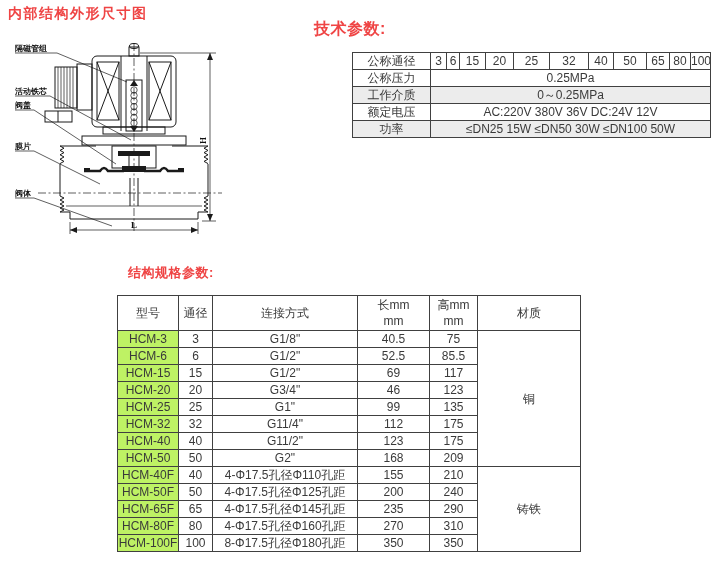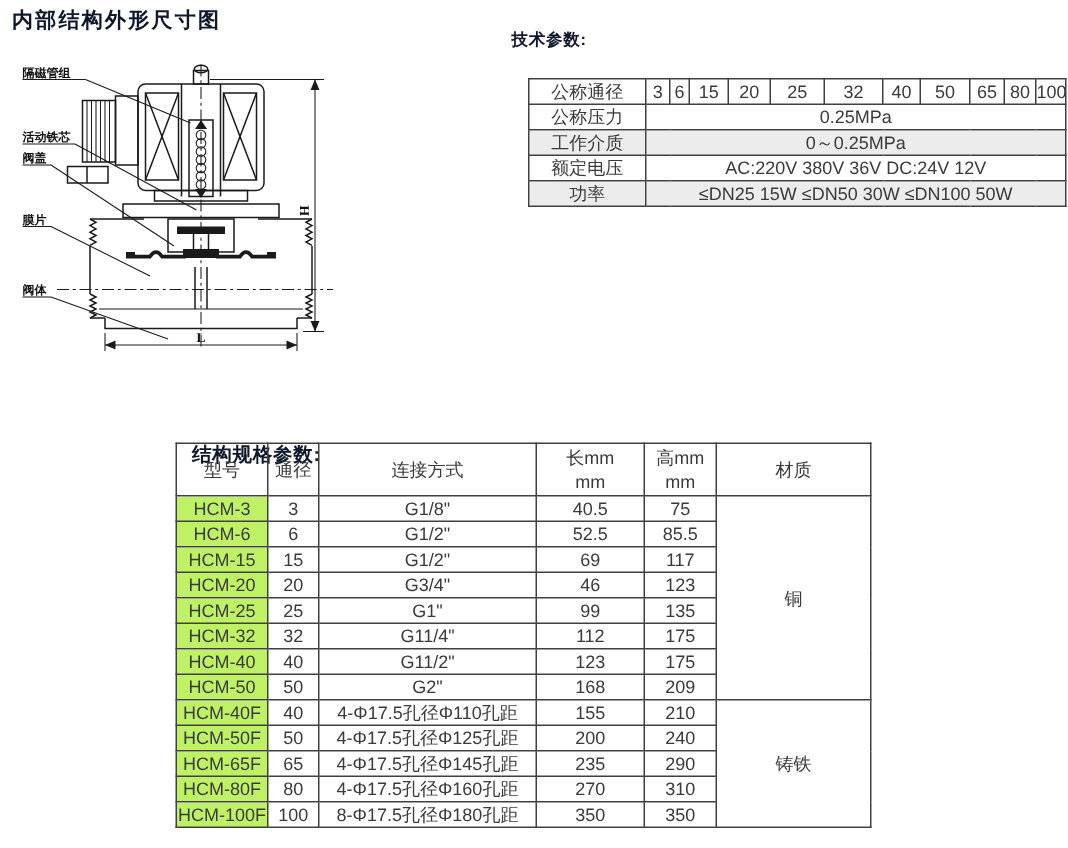--- a/index.html
+++ b/index.html
@@ -2,24 +2,24 @@
 <html><head>
 <meta charset="utf-8">
 <style>
   html,body { margin:0; padding:0; }
   body {
     width:712px; height:565px; position:relative; background:#ffffff;
     font-family:"Liberation Sans","DejaVu Sans",sans-serif;
     color:#3a3a3a; overflow:hidden;
   }
   .abs { position:absolute; }
-  .heading { font-weight:bold; color:#0f172a; white-space:nowrap; }
+  .heading { font-weight:bold; color:#ef4444; white-space:nowrap; }
   #page-title   { left:8px;  top:5px;  font-size:14px; letter-spacing:1.5px; }
-  #tech-title   { left:341px; top:19px; font-size:11px; letter-spacing:0.5px; }
-  #spec-title   { left:128px; top:264px; font-size:13px; letter-spacing:0.5px;margin-top:30px; }
+  #tech-title   { left:314px; top:19px; font-size:16px; letter-spacing:0.5px; }
+  #spec-title   { left:128px; top:264px; font-size:13px; letter-spacing:0.5px; }
 
   table { border-collapse:collapse; table-layout:fixed; font-size:12px; color:#3a3a3a; }
   td {
     border:1px solid #404040; text-align:center; vertical-align:middle;
     padding:0; white-space:nowrap; overflow:hidden; height:16px; line-height:16px;
   }
   #tech-table { left:352px; top:52px; width:358px; }
   #spec-table { left:117px; top:295px; width:463px; }
   #spec-table tr.hdr td { height:34px; }
   .two-line div { line-height:16px; }

